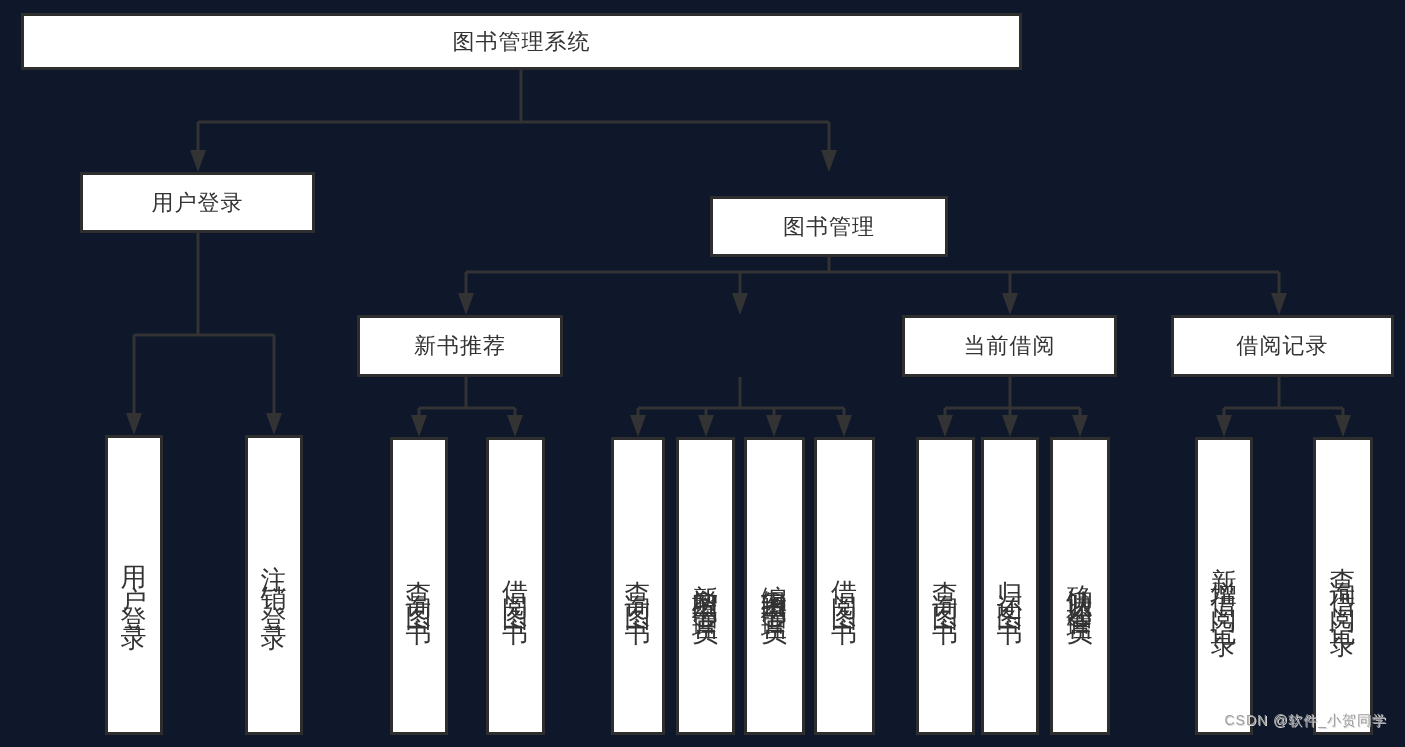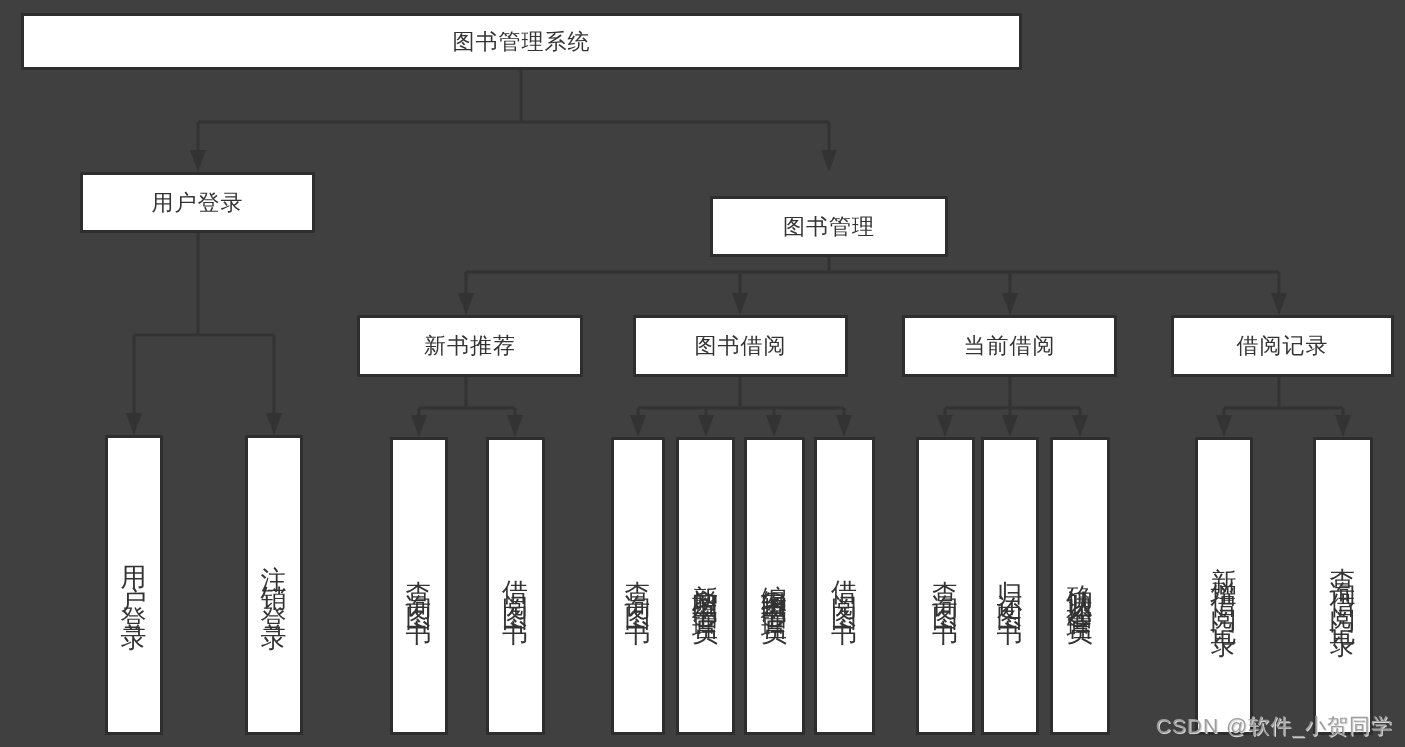--- a/index.html
+++ b/index.html
@@ -1,19 +1,19 @@
 <!DOCTYPE html>
 <html><head>
 <meta charset="utf-8">
 <style>
   html,body{margin:0;padding:0;background:#ffffff;}
   #stage{
     position:relative;
     width:1405px;height:747px;
-    background:#404040;
+    background:#0f172a;
     font-family:"Liberation Sans","DejaVu Sans",sans-serif;
     overflow:hidden;
   }
   .box{
     position:absolute;
     box-sizing:border-box;
     border:3px solid #2e2e2e;
     background:#ffffff;
     display:flex;
     align-items:center;
@@ -31,22 +31,22 @@
   .ls-lg{letter-spacing:20px;}
   .ls-md{letter-spacing:13px;}
   .ls-sm{letter-spacing:5px;}
   #wires{
     position:absolute;top:0;left:0;z-index:1;
   }
   #wires path{stroke:#333333;stroke-width:3;fill:none;}
   #wires polygon{fill:#333333;stroke:none;}
   .watermark{
     position:absolute;
-    top:712px;right:12px;
-    font-size:21px;
+    top:712px;right:18px;
+    font-size:14px;
     color:#9e9e9e;
     letter-spacing:1px;
     z-index:5;
     text-shadow:1px 1px 0 #d8d8d8;
   }
 </style>
 </head>
 <body>
 
 <div id="stage">
@@ -91,25 +91,22 @@
     <span>图书管理系统</span>
   </div>
 
   <div class="box hdr" style="left:80px;top:172px;width:235px;height:61px;">
     <span>用户登录</span>
   </div>
   <div class="box hdr" style="left:710px;top:172px;width:238px;height:61px;margin-top:24px;">
     <span>图书管理</span>
   </div>
 
-  <div class="box hdr" style="left:357px;top:315px;width:226px;height:62px;">
+  <div class="box hdr" style="left:357px;top:315px;width:206px;height:62px;">
     <span>新书推荐</span>
-  </div>
-  <div class="box hdr" style="left:633px;top:315px;width:215px;height:62px;">
-    <span>图书借阅</span>
   </div>
   <div class="box hdr" style="left:902px;top:315px;width:215px;height:62px;">
     <span>当前借阅</span>
   </div>
   <div class="box hdr" style="left:1171px;top:315px;width:223px;height:62px;">
     <span>借阅记录</span>
   </div>
 
   <div class="box leaf ls-lg" style="left:105px;top:435px;width:58px;height:300px;">
     <span>用户登录</span>

